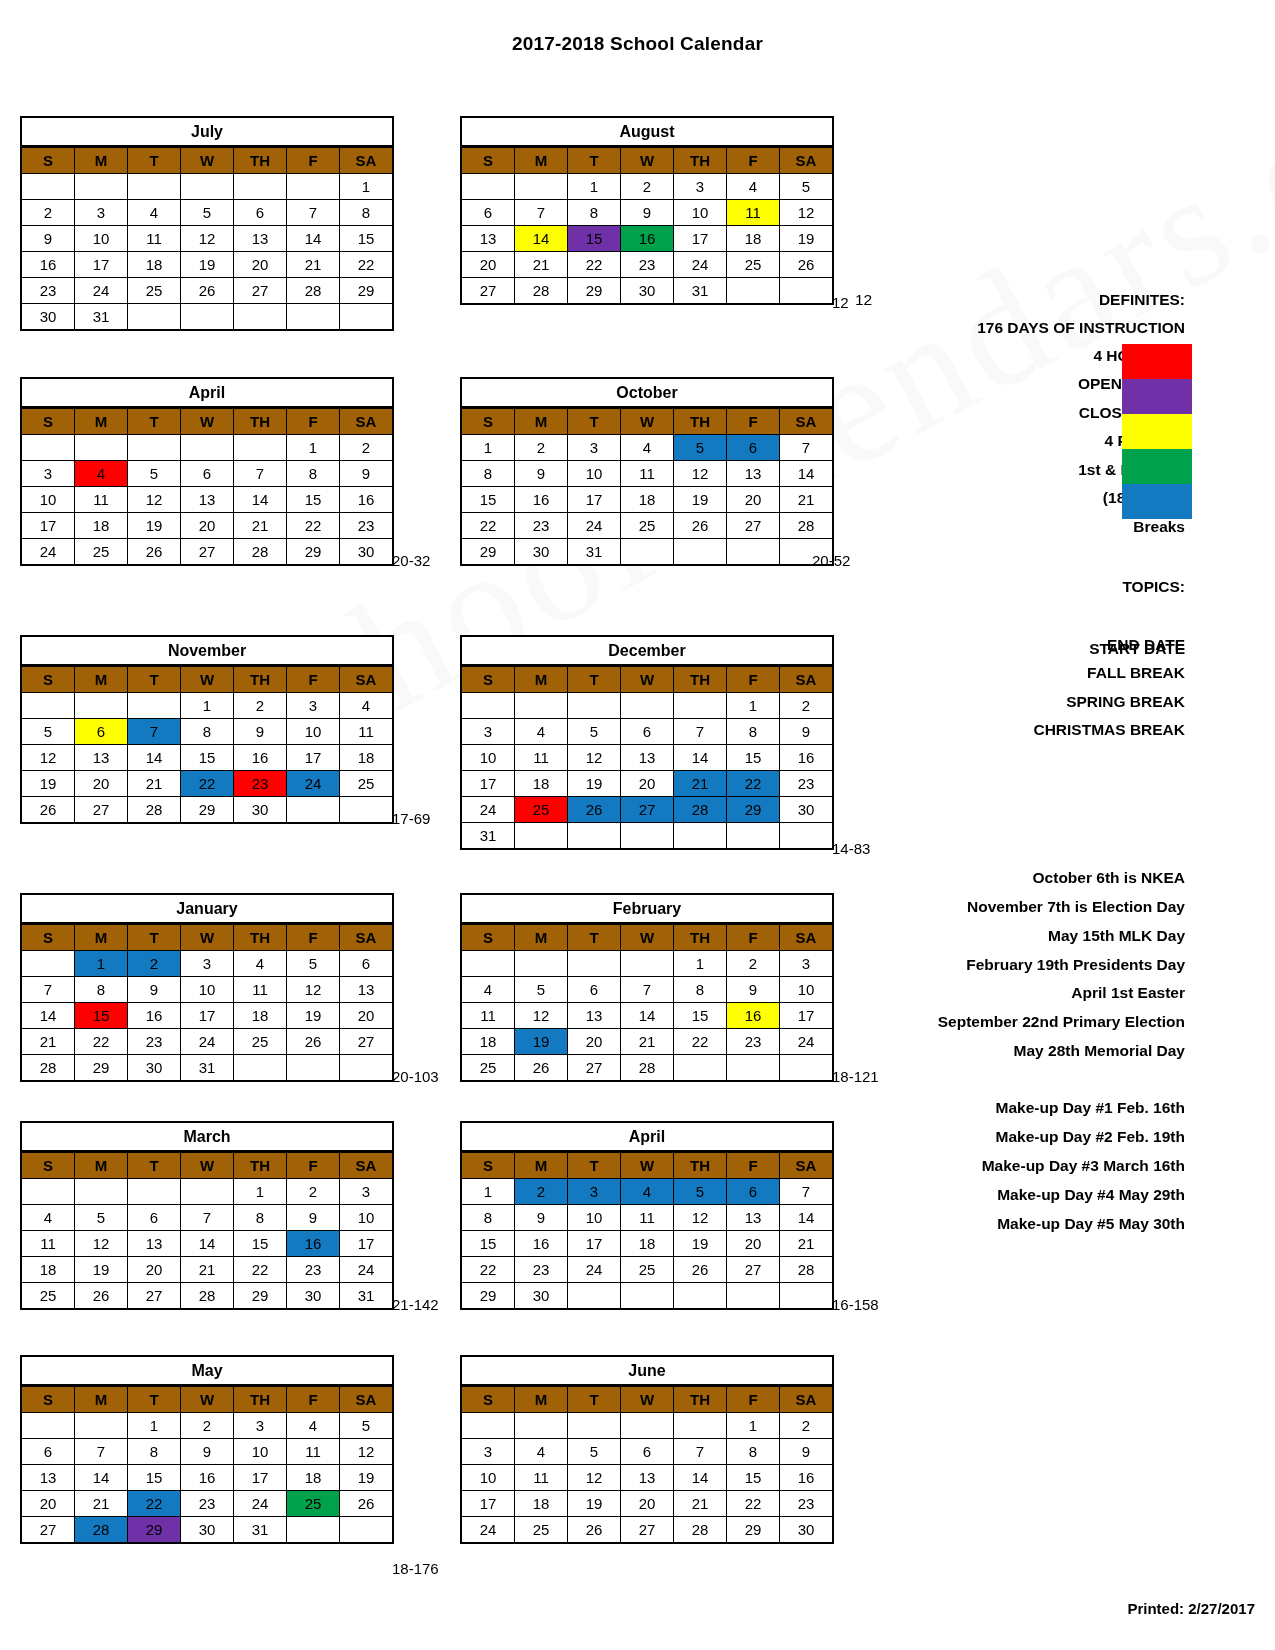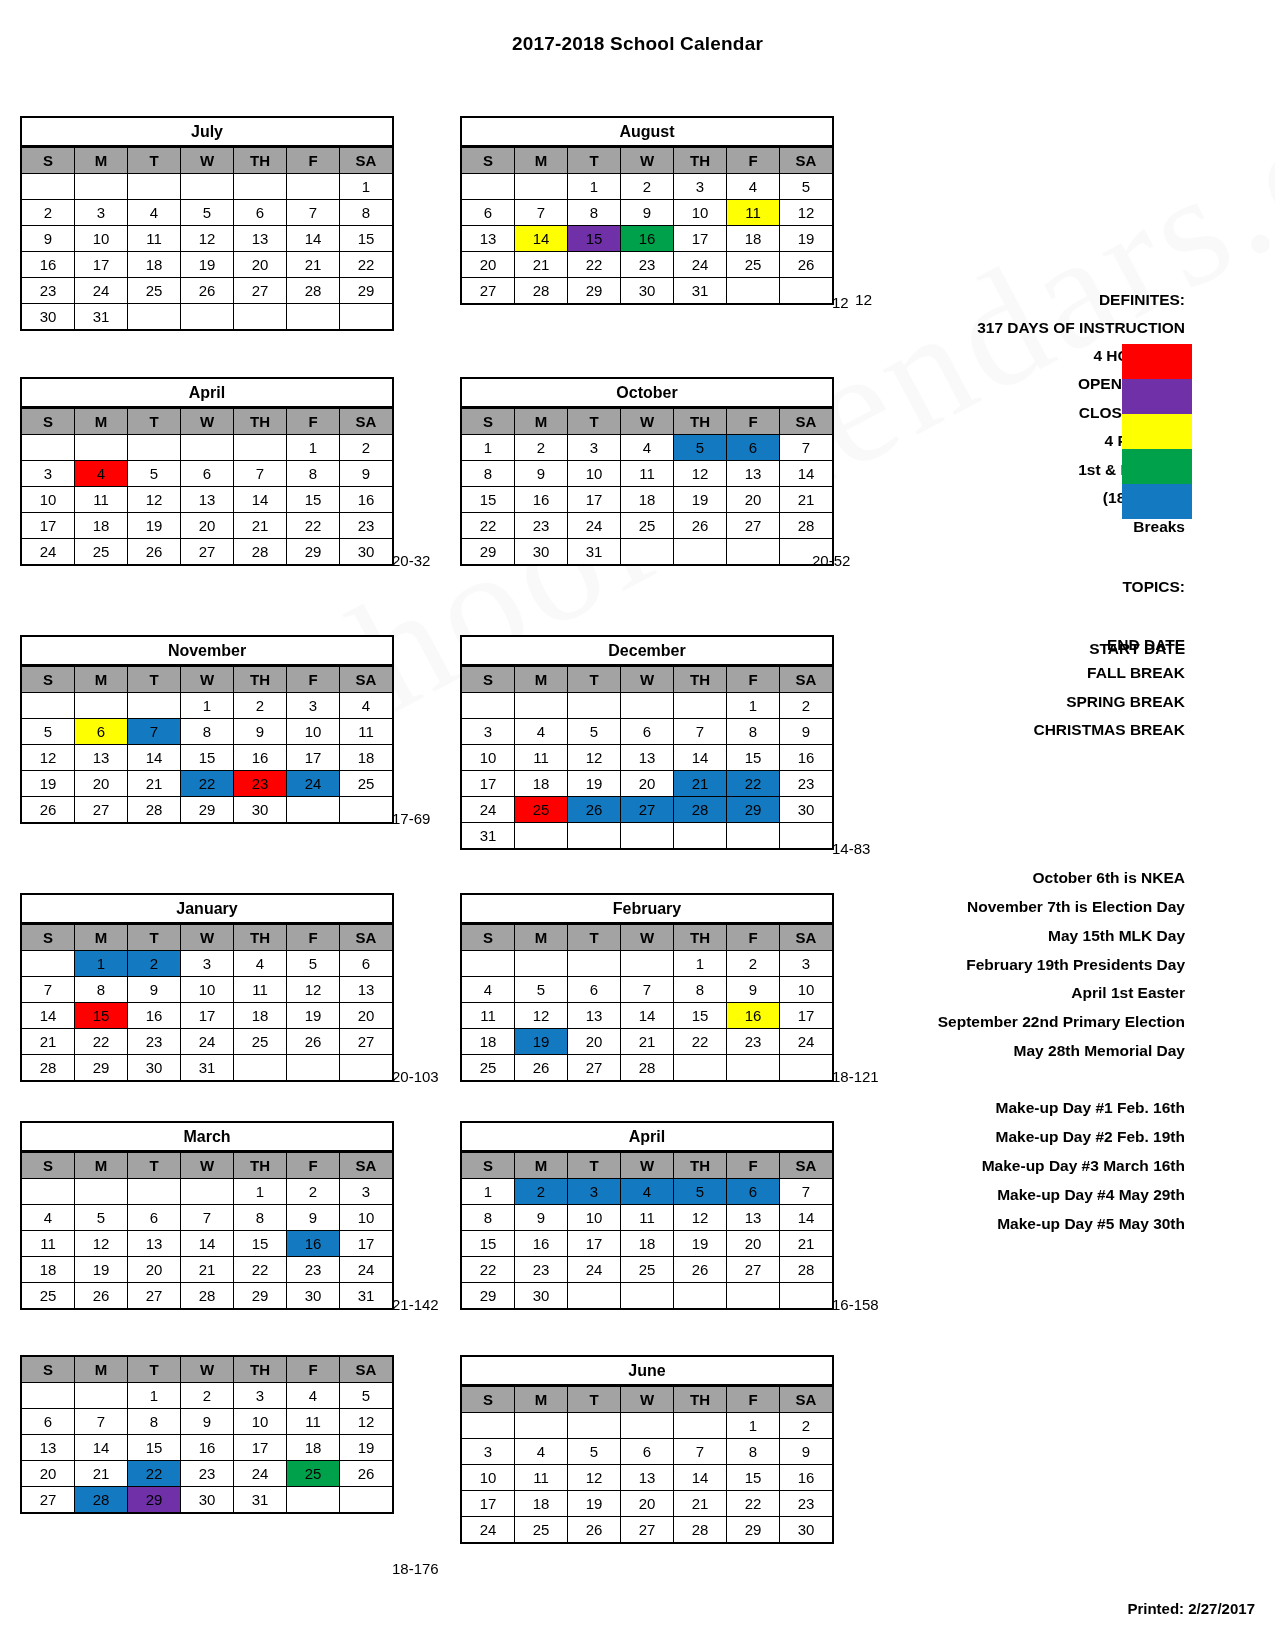--- a/index.html
+++ b/index.html
@@ -47,21 +47,21 @@
     top: 0;
   }
   .month-slot.left  { left: 0px; }
   .month-slot.right { left: 440px; }
 
   table.cal {
     border-collapse: collapse;
     table-layout: fixed;
     width: 365px;
     border: 2px solid #000;
-    background: #a3a3a3;
+    background: #a16207;
   }
   table.cal td, table.cal th {
     border: 1.5px solid #000;
     width: 52px;
     height: 25px;
     text-align: center;
     vertical-align: middle;
     font-size: 15px;
     font-weight: normal;
     padding: 0;
@@ -828,20 +828,21 @@
               <td class="empty"></td>
             </tr>
           </tbody>
         </table>
         <div class="daycount" style="left: 372px; top: 175px;">16-158</div>
       </div>
     </div>
     <div class="month-row" style="position: absolute; top: 1239px; left: 0px;">
       <div class="month-slot left">
         <table class="cal">
+          <caption>May</caption>
           <thead>
             <tr>
               <th class="dow">S</th>
               <th class="dow">M</th>
               <th class="dow">T</th>
               <th class="dow">W</th>
               <th class="dow">TH</th>
               <th class="dow">F</th>
               <th class="dow">SA</th>
             </tr>
@@ -961,21 +962,21 @@
       </div>
     </div>
   </div>
 
 <div id="info-col">
 
   <div class="info-line plain" style="left:0px; top:291px; width:60px; text-align:left;">12</div>
 
   <div class="info-line" style="left:0px; top:291px; width:330px;">DEFINITES:</div>
 
-  <div class="info-line" style="left:0px; top:319px; width:330px;">317 DAYS OF INSTRUCTION</div>
+  <div class="info-line" style="left:0px; top:319px; width:330px;">176 DAYS OF INSTRUCTION</div>
   <div class="info-line" style="left:0px; top:347px; width:330px;">4 HOLIDAYS</div>
   <div class="info-line" style="left:0px; top:375px; width:330px;">OPENING DAY</div>
   <div class="info-line" style="left:0px; top:404px; width:330px;">CLOSING DAY</div>
   <div class="info-line" style="left:0px; top:432px; width:330px;">4 PD DAYS</div>
   <div class="info-line" style="left:0px; top:461px; width:330px;">1st &amp; Last Day</div>
   <div class="info-line" style="left:0px; top:489px; width:330px;">(186 DAYS)</div>
   <div class="info-line" style="left:0px; top:518px; width:330px;">Breaks</div>
 
   <div id="legend-swatches">
       <div class="swatch" style="background: rgb(254, 0, 0);"></div>

